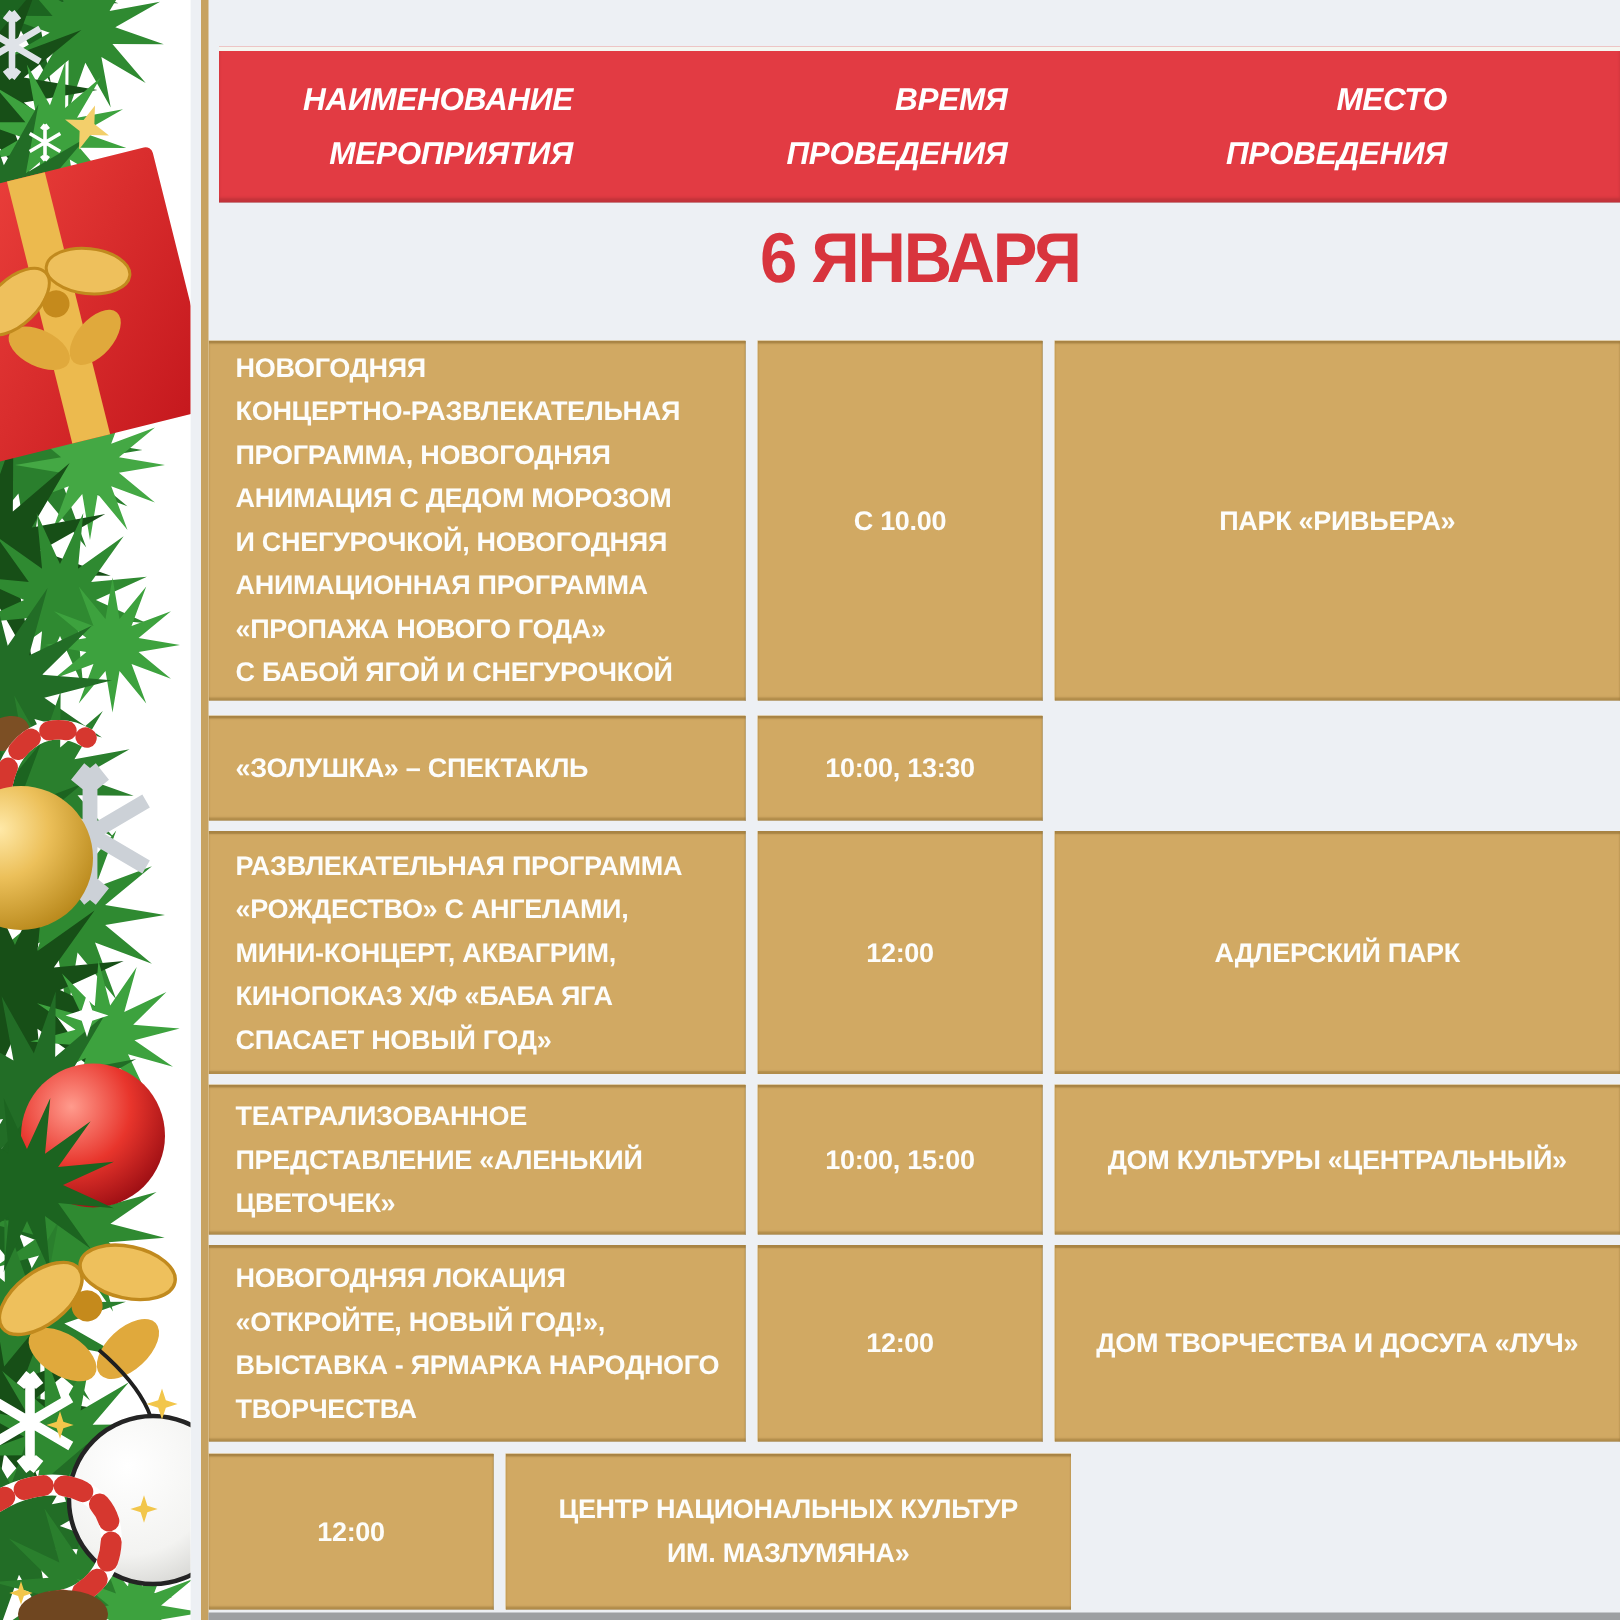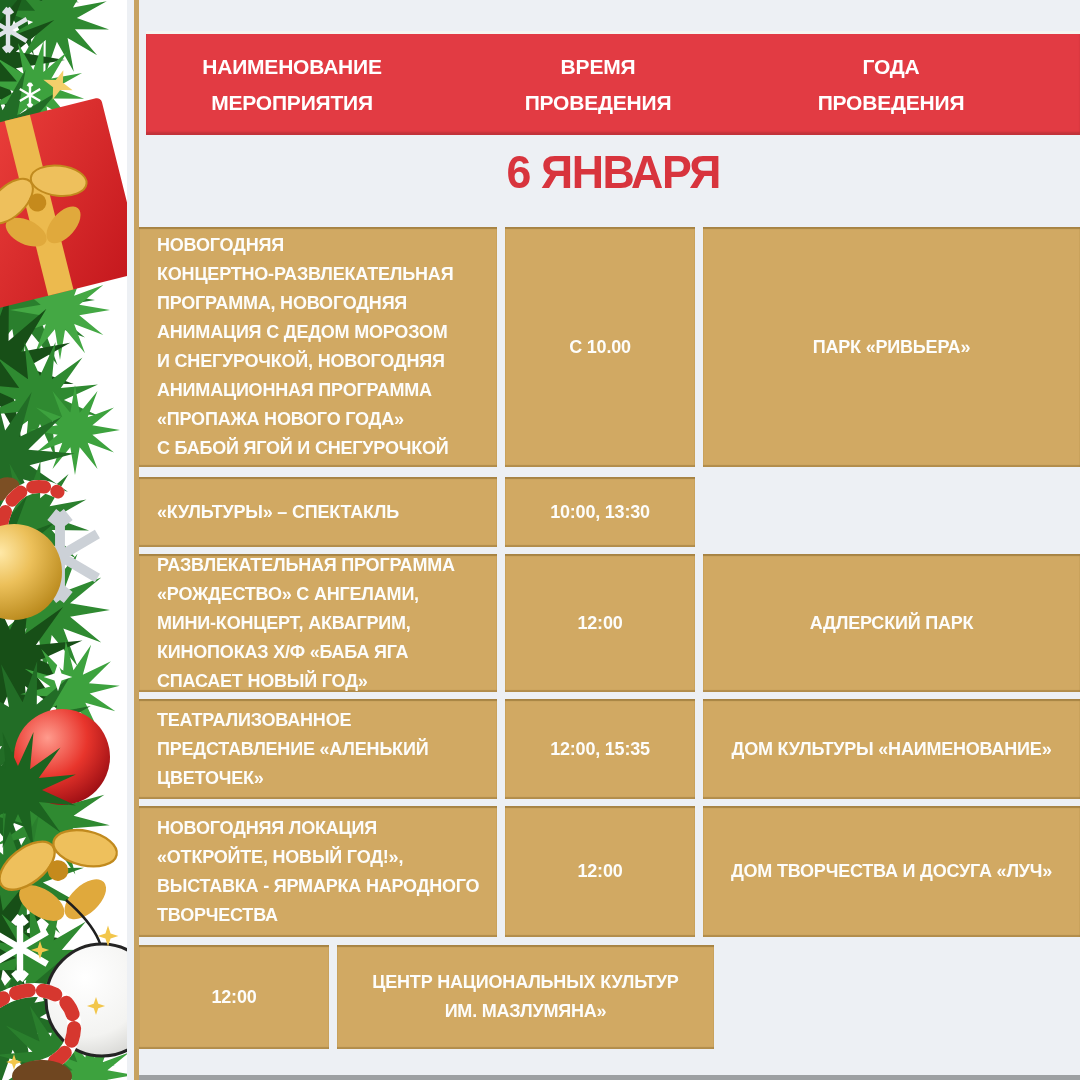--- a/index.html
+++ b/index.html
@@ -34,21 +34,21 @@
   .header-band{
     position:absolute;left:146px;top:31px;width:934px;height:104px;
     background:var(--header-red);
     border-top:3px solid #f4f6f0;
     box-shadow:inset 0 -3px 2px rgba(0,0,0,.14);
   }
   .hdr-label{
     position:absolute;top:50%;
     transform:translate(-50%,-50%);
     color:#ffffff;font-size:21px;line-height:36px;
-    letter-spacing:-0.2px;white-space:pre-line;text-align:center;
+    letter-spacing:-0.2px;white-space:pre-line;text-align:right;font-style:italic;
   }
   .hdr-1{left:146px;}
   .hdr-2{left:452px;}
   .hdr-3{left:745px;}
   
   .date-banner{
     position:absolute;left:146px;top:135px;width:934px;height:72px;
     display:flex;align-items:center;justify-content:center;
   }
   .date-text{
@@ -57,21 +57,21 @@
   }
   
   .rows{
     position:absolute;left:139px;top:227px;width:941px;
     display:flex;flex-direction:column;
     background:transparent;
   }
   .event-row{display:flex;gap:8px;}
   .event-row:nth-child(1){height:240px;margin-bottom:10px;}
   .event-row:nth-child(2){height:70px; margin-bottom:7px;}
-  .event-row:nth-child(3){height:138px;margin-bottom:7px;}
+  .event-row:nth-child(3){height:162px;margin-bottom:7px;}
   .event-row:nth-child(4){height:100px;margin-bottom:7px;}
   .event-row:nth-child(5){height:131px;margin-bottom:8px;}
   .event-row:nth-child(6){height:104px;margin-bottom:0;}
   .cell{
     background:var(--cell-gold);
     box-shadow:inset 0 2px 1px rgba(105,75,20,.40), inset 0 -2px 1px rgba(105,75,20,.30);
     color:var(--text-white);
     font-size:18px;line-height:29px;letter-spacing:-0.2px;
     display:flex;align-items:center;
   }
@@ -212,21 +212,21 @@
   </svg>
 </div>
 
 <div class="gold-line"></div>
 
 <div class="header-band">
   <span class="hdr-label hdr-1">НАИМЕНОВАНИЕ
 МЕРОПРИЯТИЯ</span>
   <span class="hdr-label hdr-2">ВРЕМЯ
 ПРОВЕДЕНИЯ</span>
-  <span class="hdr-label hdr-3">ГОДА
+  <span class="hdr-label hdr-3">МЕСТО
 ПРОВЕДЕНИЯ</span>
 </div>
 
 <div class="date-banner">
   <span class="date-text">6 ЯНВАРЯ</span>
 </div>
 
 <div class="rows">
   <div class="event-row">
     <div class="cell cell-name">НОВОГОДНЯЯ
@@ -234,38 +234,38 @@
 ПРОГРАММА, НОВОГОДНЯЯ
 АНИМАЦИЯ С ДЕДОМ МОРОЗОМ
 И СНЕГУРОЧКОЙ, НОВОГОДНЯЯ
 АНИМАЦИОННАЯ ПРОГРАММА
 «ПРОПАЖА НОВОГО ГОДА»
 С БАБОЙ ЯГОЙ И СНЕГУРОЧКОЙ</div>
     <div class="cell cell-time">С 10.00</div>
     <div class="cell cell-place">ПАРК «РИВЬЕРА»</div>
   </div>
   <div class="event-row">
-    <div class="cell cell-name">«КУЛЬТУРЫ» – СПЕКТАКЛЬ</div>
+    <div class="cell cell-name">«ЗОЛУШКА» – СПЕКТАКЛЬ</div>
     <div class="cell cell-time">10:00, 13:30</div>
   </div>
   <div class="event-row">
     <div class="cell cell-name">РАЗВЛЕКАТЕЛЬНАЯ ПРОГРАММА
 «РОЖДЕСТВО» С АНГЕЛАМИ,
 МИНИ-КОНЦЕРТ, АКВАГРИМ,
 КИНОПОКАЗ Х/Ф «БАБА ЯГА
 СПАСАЕТ НОВЫЙ ГОД»</div>
     <div class="cell cell-time">12:00</div>
     <div class="cell cell-place">АДЛЕРСКИЙ ПАРК</div>
   </div>
   <div class="event-row">
     <div class="cell cell-name">ТЕАТРАЛИЗОВАННОЕ
 ПРЕДСТАВЛЕНИЕ «АЛЕНЬКИЙ
 ЦВЕТОЧЕК»</div>
-    <div class="cell cell-time">12:00, 15:35</div>
-    <div class="cell cell-place">ДОМ КУЛЬТУРЫ «НАИМЕНОВАНИЕ»</div>
+    <div class="cell cell-time">10:00, 15:00</div>
+    <div class="cell cell-place">ДОМ КУЛЬТУРЫ «ЦЕНТРАЛЬНЫЙ»</div>
   </div>
   <div class="event-row">
     <div class="cell cell-name">НОВОГОДНЯЯ ЛОКАЦИЯ
 «ОТКРОЙТЕ, НОВЫЙ ГОД!»,
 ВЫСТАВКА - ЯРМАРКА НАРОДНОГО
 ТВОРЧЕСТВА</div>
     <div class="cell cell-time">12:00</div>
     <div class="cell cell-place">ДОМ ТВОРЧЕСТВА И ДОСУГА «ЛУЧ»</div>
   </div>
   <div class="event-row">

